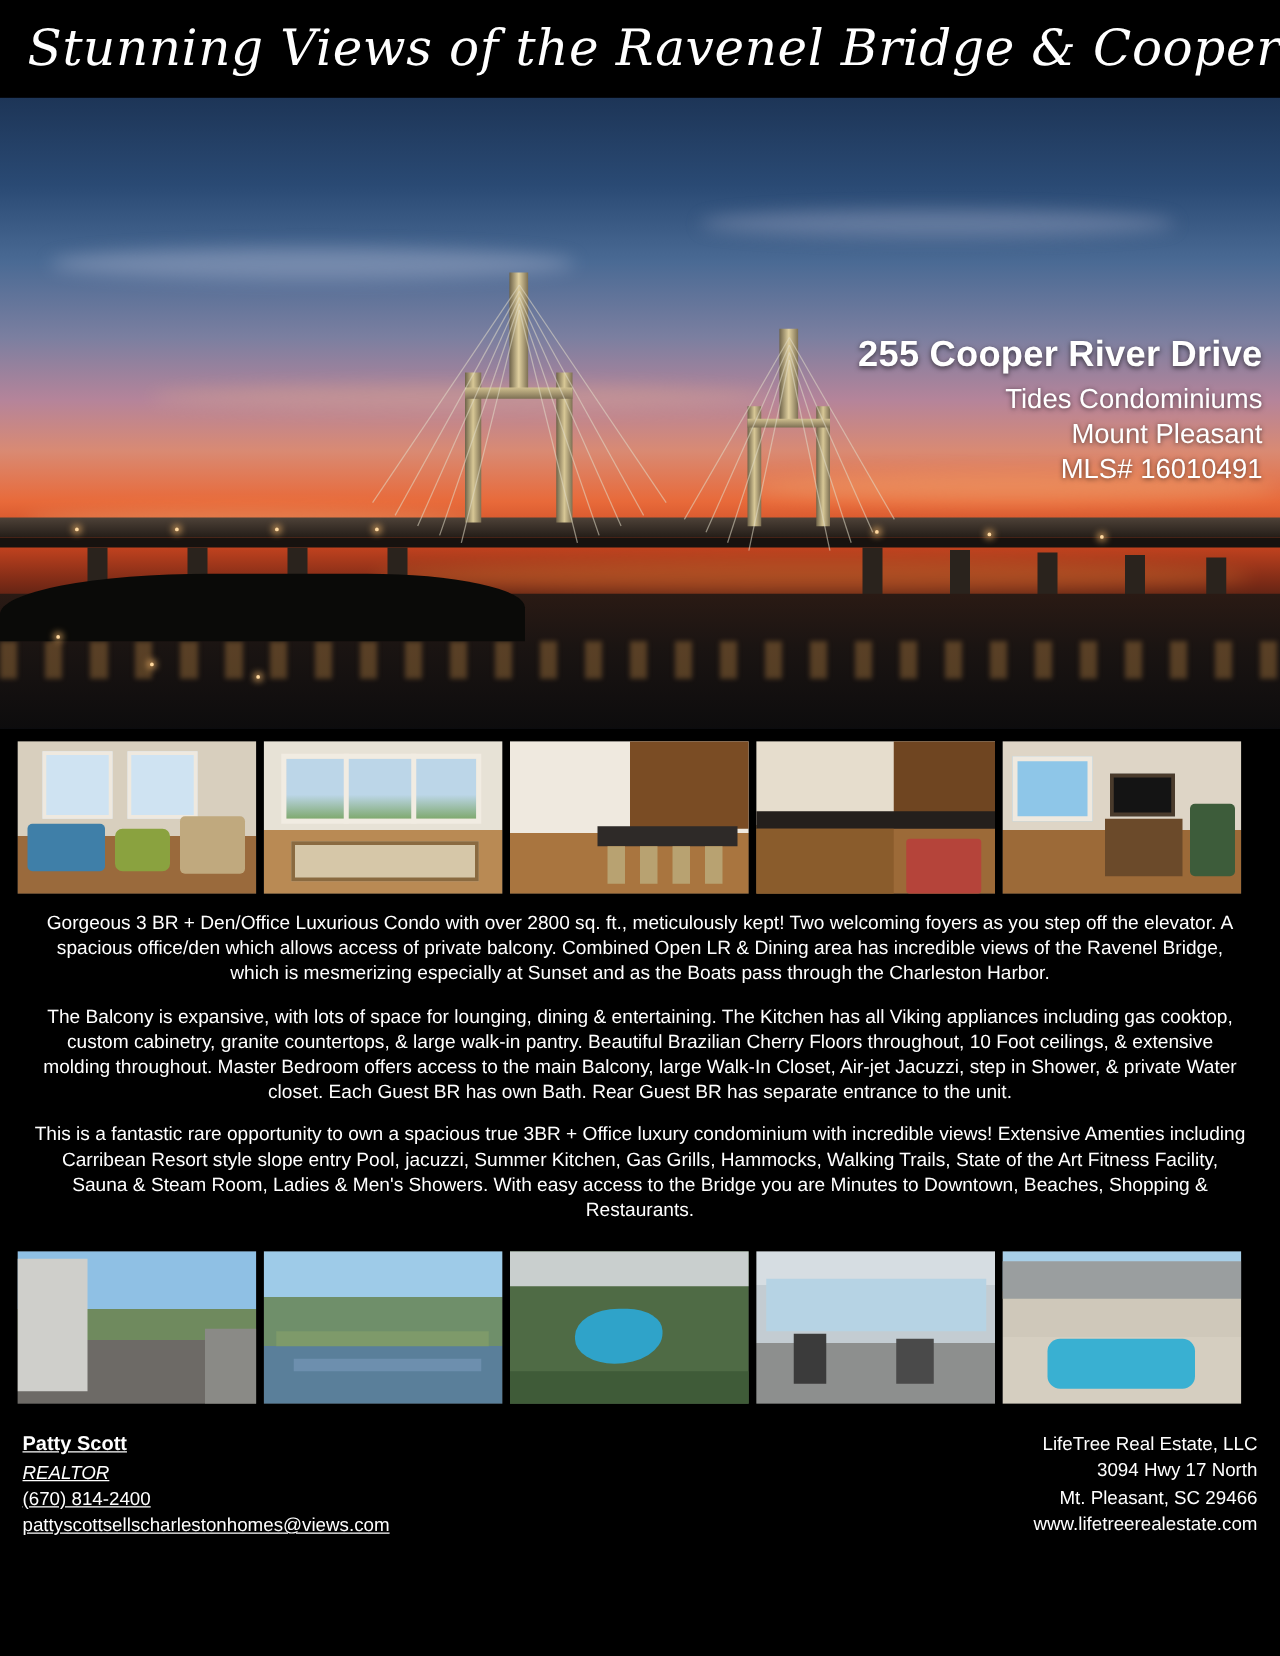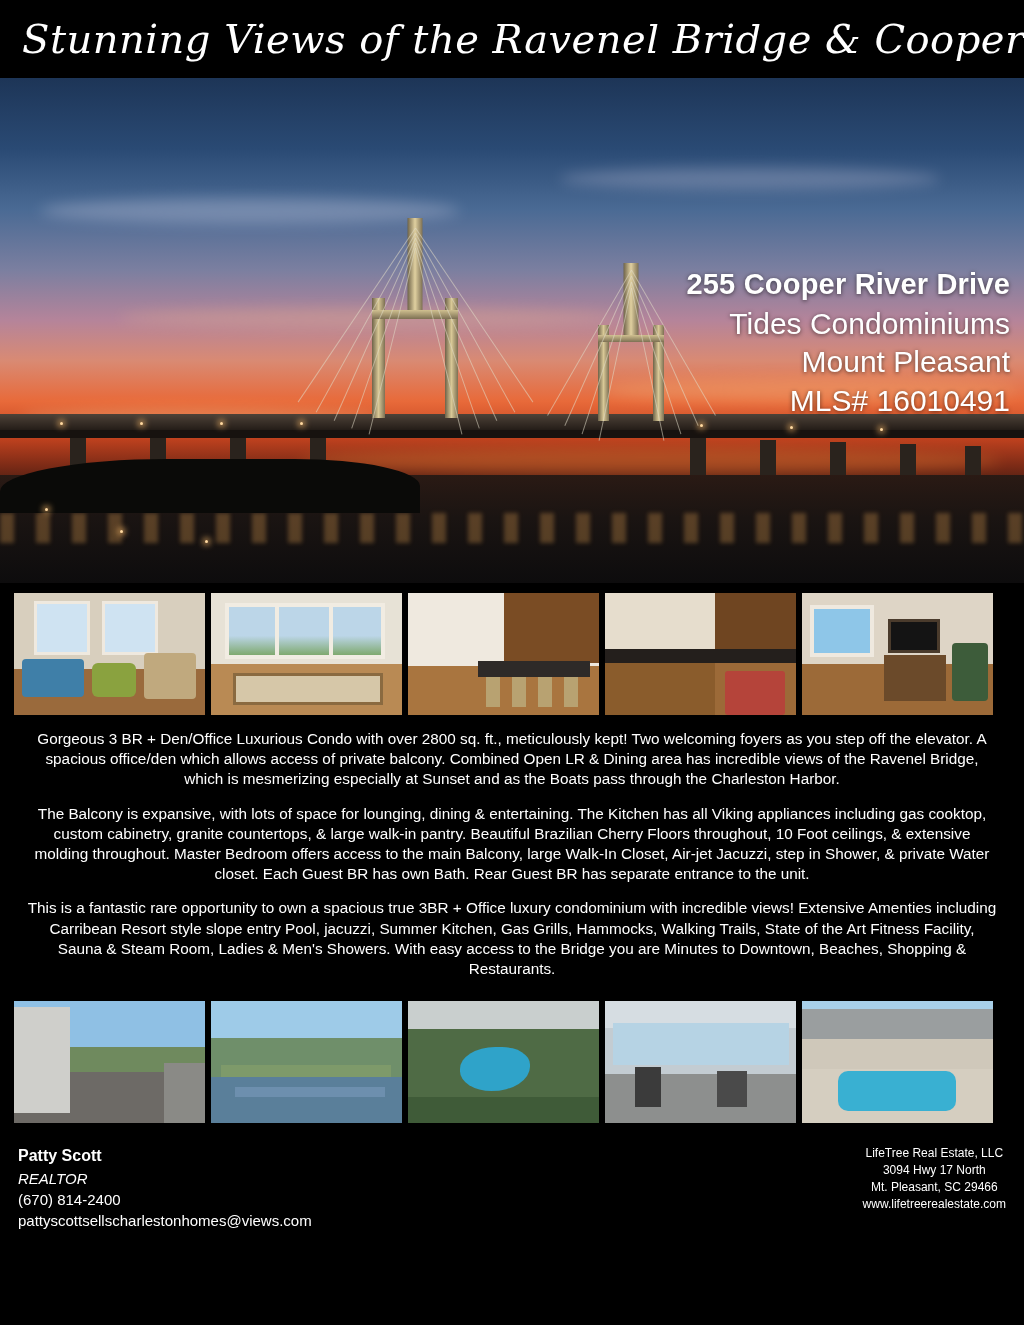--- a/index.html
+++ b/index.html
@@ -135,21 +135,21 @@
     z-index: 4;
     text-shadow: 0 1px 4px rgba(0,0,0,.6);
   }
   .hero-addr {
     font-size: 29px;
     font-weight: bold;
     letter-spacing: .2px;
     margin-bottom: 4px;
   }
   .hero-line {
-    font-size: 30px;
+    font-size: 22px;
     font-weight: 300;
     line-height: 1.28;
   }
 
   
   .thumb-row {
     display: flex;
     gap: 6px;
     padding: 10px 14px 8px 14px;
     background: #000;
@@ -180,36 +180,36 @@
   .copy p:last-child { margin-bottom: 4px; }
 
   
   .footer {
     display: flex;
     align-items: flex-start;
     justify-content: space-between;
     padding: 14px 18px 16px 18px;
     background: #000;
   }
-  .agent { font-size: 15px; line-height: 1.42; }
+  .agent { font-size: 15px; line-height: 1.42; text-decoration: underline; }
   .agent .name { font-weight: bold; font-size: 16px; }
   .agent .role { font-style: italic; }
   .logo-box {
     width: 148px; height: 78px; background: #fff;
     display: flex; flex-direction: column; align-items: center; justify-content: center;
     margin-top: 2px;
   }
   .logo-mark { width: 44px; height: 34px; margin-bottom: 2px; }
   .logo-name {
     color: #2b86a8; font-size: 17px; font-weight: bold; letter-spacing: 1.2px;
   }
   .logo-sub {
     color: #2b86a8; font-size: 7.5px; letter-spacing: 2.4px; margin-top: 1px;
   }
-  .company { font-size: 12px; line-height: 1.42; text-align: center; }
+  .company { font-size: 15px; line-height: 1.42; text-align: right; }
 </style>
 </head>
 <body>
 
 <div class="header">
   <div class="header-title">Stunning Views of the Ravenel Bridge &amp; Cooper River!</div>
 </div>
 
 <div class="hero">
   <div class="hero-sky"></div>

